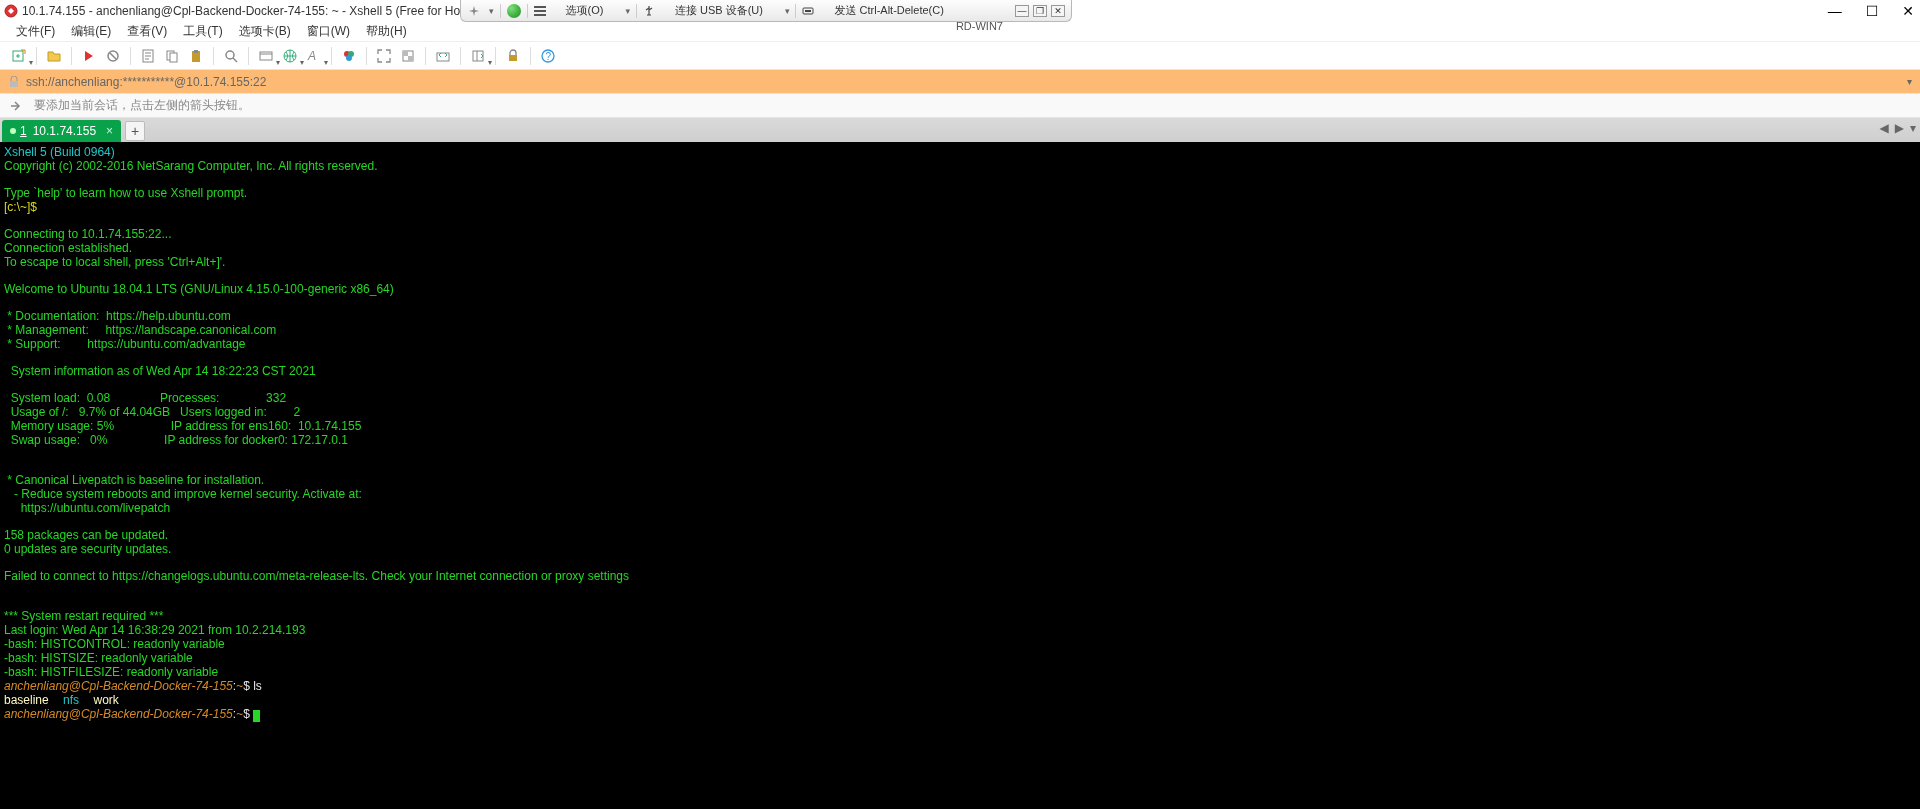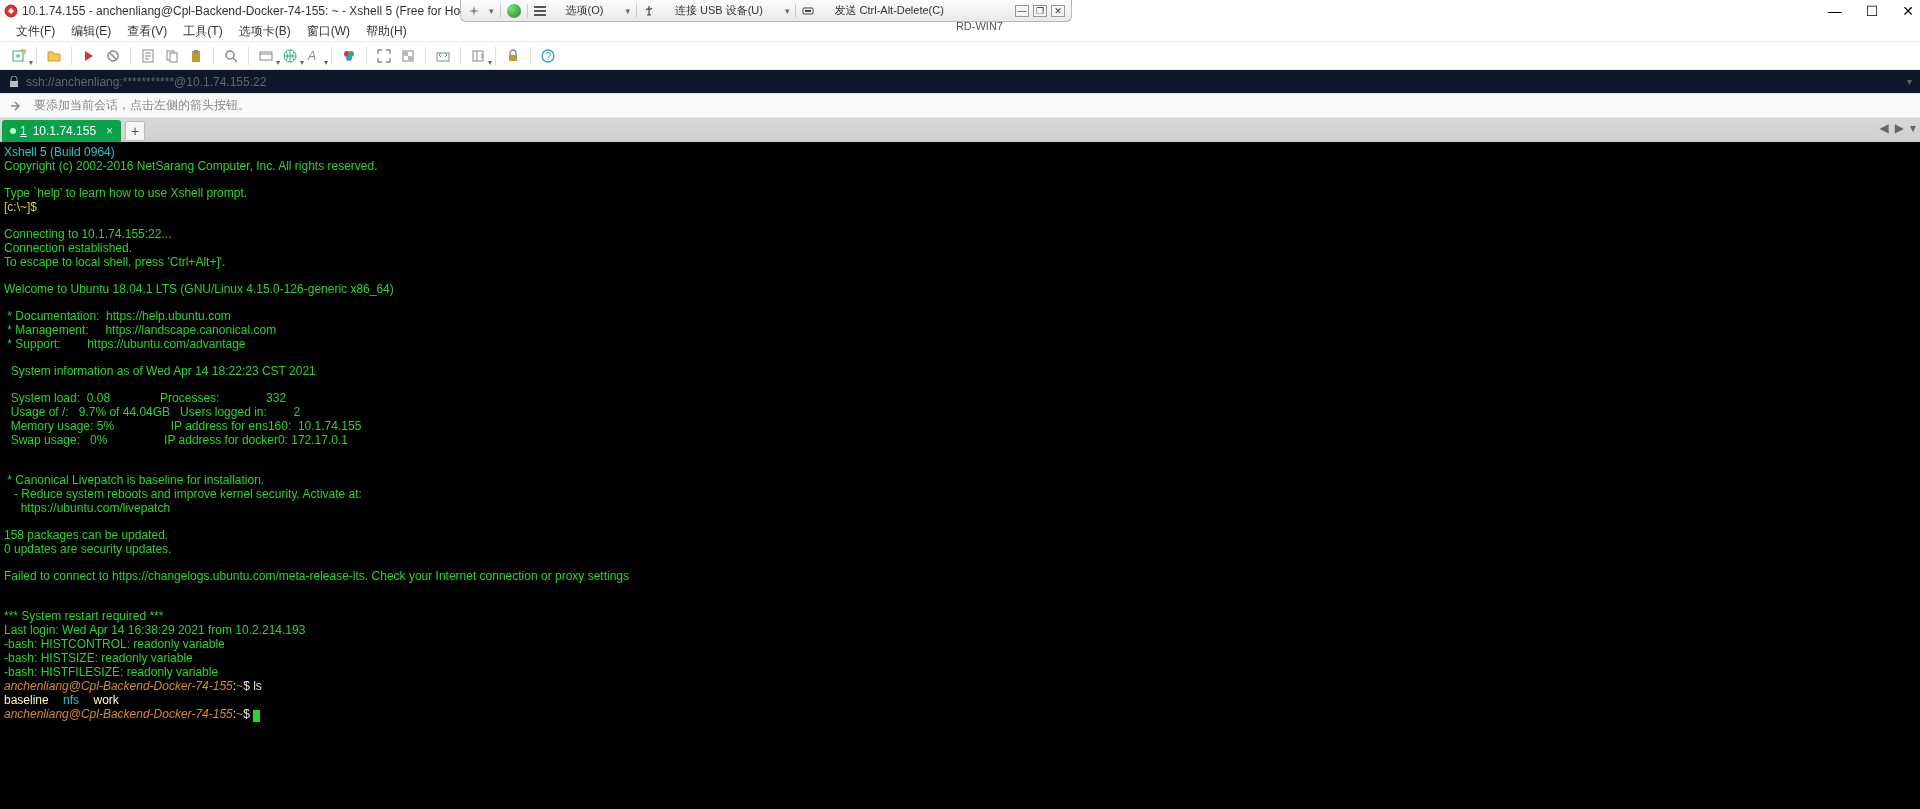--- a/index.html
+++ b/index.html
@@ -29,21 +29,21 @@
 .menubar { height:20px; background:#fff; display:flex; align-items:center; padding:0 10px; gap:4px; border-bottom:1px solid #eee;}
 .menubar .mitem { padding:2px 6px; cursor:pointer; font-size:12px; }
 
 
 .toolbar { height:28px; background:#fff; display:flex; align-items:center; padding:0 8px; gap:2px; border-bottom:1px solid #e5e5e5;}
 .toolbar .tbtn { width:22px; height:22px; display:flex; align-items:center; justify-content:center; cursor:pointer; border-radius:2px; position:relative;}
 .toolbar .tsep { width:1px; height:18px; background:#ddd; margin:0 4px; }
 .toolbar .dd { font-size:8px; color:#666; position:absolute; right:-3px; bottom:0;}
 
 
-.addrbar { height:24px; background:#0f172a; display:flex; align-items:center; padding:0 8px; gap:6px; border-bottom:1px solid #e5e5e5;}
+.addrbar { height:24px; background:#fdba74; display:flex; align-items:center; padding:0 8px; gap:6px; border-bottom:1px solid #e5e5e5;}
 .addrbar .lock { color:#888; }
 .addrbar .addr { font-size:12px; color:#666; flex:1; }
 .addrbar .adddd { color:#666; font-size:10px; cursor:pointer; }
 
 
 .hintbar { height:24px; background:#f9f9f9; display:flex; align-items:center; padding:0 8px; gap:12px; font-size:12px; color:#888; border-bottom:1px solid #e5e5e5;}
 .hintbar .harrow { color:#888; cursor:pointer; }
 
 
 .tabstrip { height:24px; background:linear-gradient(#d9d9d9,#cfcfcf); display:flex; align-items:flex-end; padding:0; position:relative; }
@@ -306,21 +306,21 @@
 <div class="terminal"><span class="t-cyan">Xshell 5 (Build 0964)</span>
 <span class="t-green">Copyright (c) 2002-2016 NetSarang Computer, Inc. All rights reserved.</span>
 
 <span class="t-green">Type `help' to learn how to use Xshell prompt.</span>
 <span class="t-yellow">[c:\~]$ </span>
 
 <span class="t-green">Connecting to 10.1.74.155:22...</span>
 <span class="t-green">Connection established.</span>
 <span class="t-green">To escape to local shell, press 'Ctrl+Alt+]'.</span>
 
-<span class="t-green">Welcome to Ubuntu 18.04.1 LTS (GNU/Linux 4.15.0-126-generic x86_64)</span>
+<span class="t-green">Welcome to Ubuntu 18.04.1 LTS (GNU/Linux 4.15.0-100-generic x86_64)</span>
 
 <span class="t-green"> * Documentation:  https://help.ubuntu.com</span>
 <span class="t-green"> * Management:     https://landscape.canonical.com</span>
 <span class="t-green"> * Support:        https://ubuntu.com/advantage</span>
 
 <span class="t-green">  System information as of Wed Apr 14 18:22:23 CST 2021</span>
 
 <span class="t-green">  System load:  0.08               Processes:              332</span>
 <span class="t-green">  Usage of /:   9.7% of 44.04GB   Users logged in:        2</span>
 <span class="t-green">  Memory usage: 5%                 IP address for ens160:  10.1.74.155</span>

